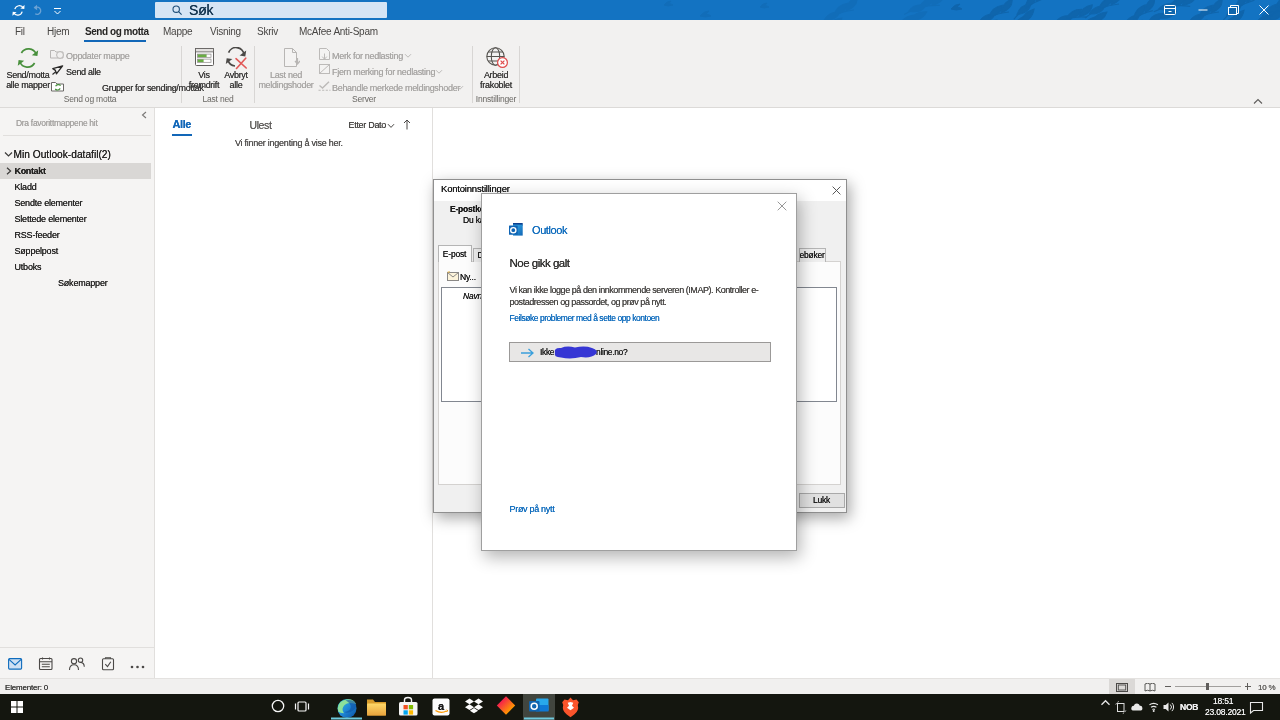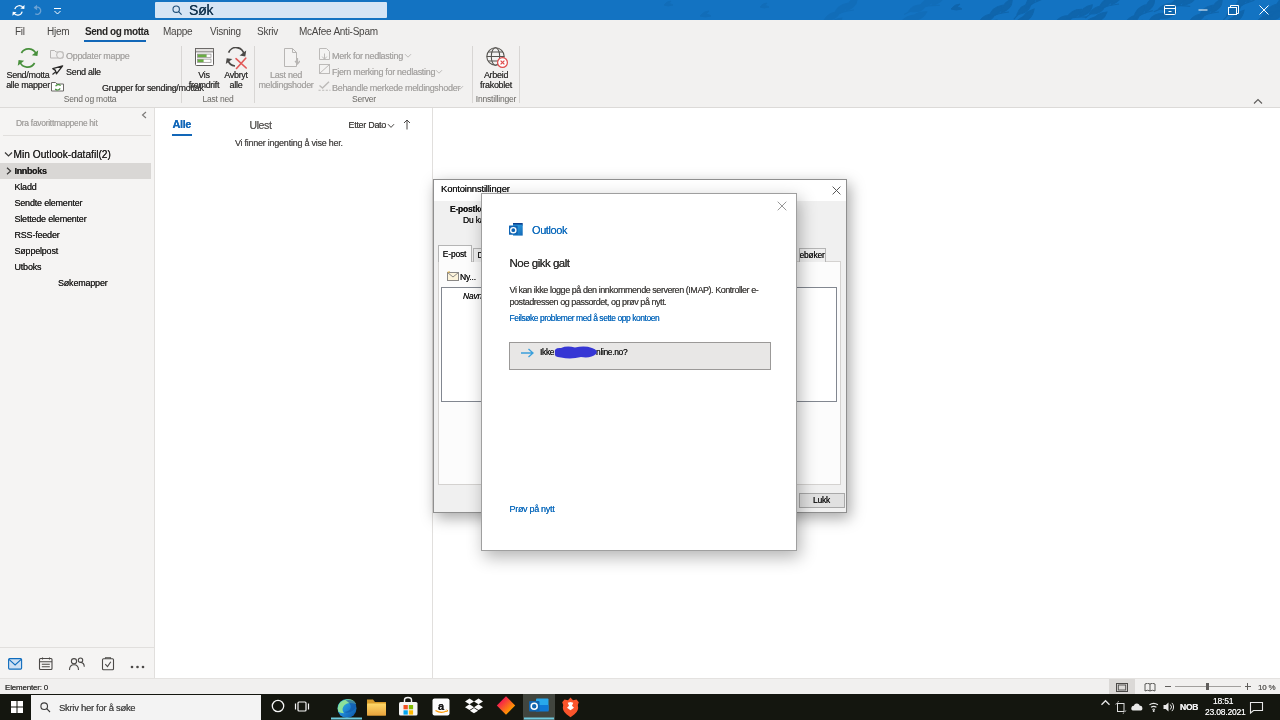--- a/index.html
+++ b/index.html
@@ -29,21 +29,21 @@
   #statusbar { left:0; top:678px; width:1280px; height:16px; background:#f1f0ef; border-top:1px solid #e4e2e0; font-size:8px; letter-spacing:-0.2px; color:#3b3a39; }
   
   #taskbar { left:0; top:694px; width:1280px; height:26px; background:#14160f; }
   #tsearch { left:31px; top:1px; width:230px; height:25px; background:#f3f3f3; font-size:9.5px; letter-spacing:-0.3px; color:#4d4d4d; }
   
   #konto { left:433px; top:179px; width:414px; height:334px; background:#f0f0f0; border:1px solid #8f8f8f;
     box-shadow:3px 5px 14px rgba(0,0,0,0.35); font-size:8.5px; letter-spacing:-0.2px; color:#1a1a1a; }
   
   #errdlg { left:481px; top:193px; width:316px; height:358px; background:#fff; border:1px solid #9f9f9f;
     box-shadow:3px 6px 16px rgba(0,0,0,0.3); }
-  .ebtn { position:absolute; left:27px; width:262px; height:28px; background:#e8e7e6; border:1px solid #9b9998;
+  .ebtn { position:absolute; left:27px; width:262px; height:20px; background:#e8e7e6; border:1px solid #9b9998;
     font-size:8.5px; letter-spacing:-0.35px; color:#222; line-height:18px; }
   .blue { color:#0f6cbd; }
 </style>
 </head>
 <body>
 
 <div id="titlebar" class="abs">
   <svg class="abs" style="left:0;top:0" width="1280" height="20" viewBox="0 0 1280 20">
     <defs>
       <g id="leaf">
@@ -248,21 +248,21 @@
   <div class="abs" style="left:16px;top:10px;font-size:8.5px;letter-spacing:-0.3px;color:#a6a4a2;">Dra favorittmappene hit</div>
   <div class="abs" style="left:3px;top:27px;width:148px;height:1px;background:#e1dfdd;"></div>
   <svg class="abs" style="left:4px;top:43px" width="9" height="7" viewBox="0 0 9 7">
       <path d="M1 1.5 L4.5 5 L8 1.5" fill="none" stroke="#3b3a39" stroke-width="1.2"></path>
     </svg>
   <div class="abs" style="left:13.5px;top:40.5px;font-size:10.2px;letter-spacing:0;color:#252423;">Min Outlook-datafil(2)</div>
   <div class="abs" style="left:0px;top:55px;width:151px;height:15.5px;background:#d9d7d5;"></div>
   <svg class="abs" style="left:6px;top:59px" width="6" height="8" viewBox="0 0 6 8">
       <path d="M1 0.8 L4.6 4 L1 7.2" fill="none" stroke="#3b3a39" stroke-width="1.2"></path>
     </svg>
-  <div class="folder" style="top:54.5px;font-weight:bold;letter-spacing:-0.35px;">Innboks</div>
+  <div class="folder" style="top:54.5px;font-weight:bold;letter-spacing:-0.35px;">Kontakt</div>
   <div class="folder" style="top:70.5px;">Kladd</div>
   <div class="folder" style="top:86.5px;">Sendte elementer</div>
   <div class="folder" style="top:102.5px;">Slettede elementer</div>
   <div class="folder" style="top:118.5px;">RSS-feeder</div>
   <div class="folder" style="top:134.5px;">Søppelpost</div>
   <div class="folder" style="top:150.5px;">Utboks</div>
   <div class="folder" style="top:166.5px;text-align:center;">Søkemapper</div>
   <div class="abs" style="left:0;top:539px;width:155px;height:1px;background:#e1dfdd;"></div>
 
   <svg class="abs" style="left:8px;top:549px" width="140" height="14" viewBox="0 0 140 14">
@@ -390,27 +390,20 @@
 
 <div id="taskbar" class="abs">
   <svg class="abs" style="left:11px;top:7px" width="12" height="12" viewBox="0 0 12 12">
     <g fill="#fff">
         <rect x="0" y="0" width="5.5" height="5.5"></rect>
         <rect x="6.5" y="0" width="5.5" height="5.5"></rect>
         <rect x="0" y="6.5" width="5.5" height="5.5"></rect>
         <rect x="6.5" y="6.5" width="5.5" height="5.5"></rect>
       </g>
   </svg>
-  <div id="tsearch" class="abs">
-    <svg class="abs" style="left:9px;top:7px" width="11" height="11" viewBox="0 0 11 11">
-      <circle cx="4.2" cy="4.2" r="3.3" fill="none" stroke="#3b3b3b" stroke-width="1.1"></circle>
-      <path d="M6.7 6.7 L10 10" stroke="#3b3b3b" stroke-width="1.1"></path>
-    </svg>
-    <span class="abs" style="left:28px;top:6.5px;">Skriv her for å søke</span>
-  </div>
 </div>
 
 <svg class="abs" style="left:0px;top:694px" width="1280" height="26" viewBox="0 0 1280 26">
   <defs>
     <linearGradient id="edge" x1="0" y1="0" x2="1" y2="1">
       <stop offset="0" stop-color="#35c8d0"></stop>
         <stop offset="0.5" stop-color="#2088d8"></stop>
         <stop offset="1" stop-color="#0b50a0"></stop>
     </linearGradient>
     <linearGradient id="dia" x1="0" y1="0" x2="1" y2="0">

